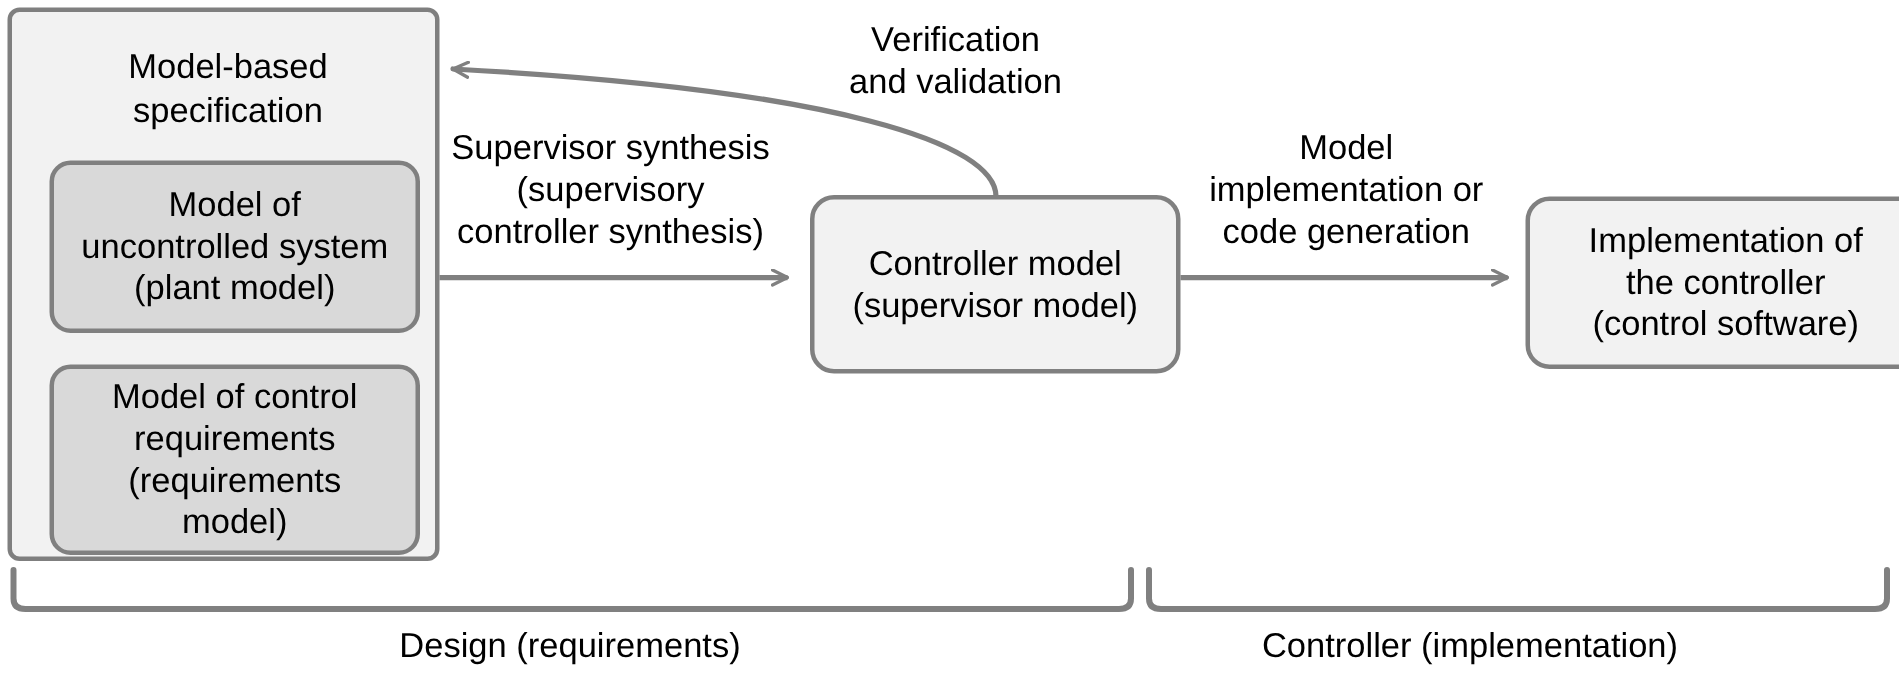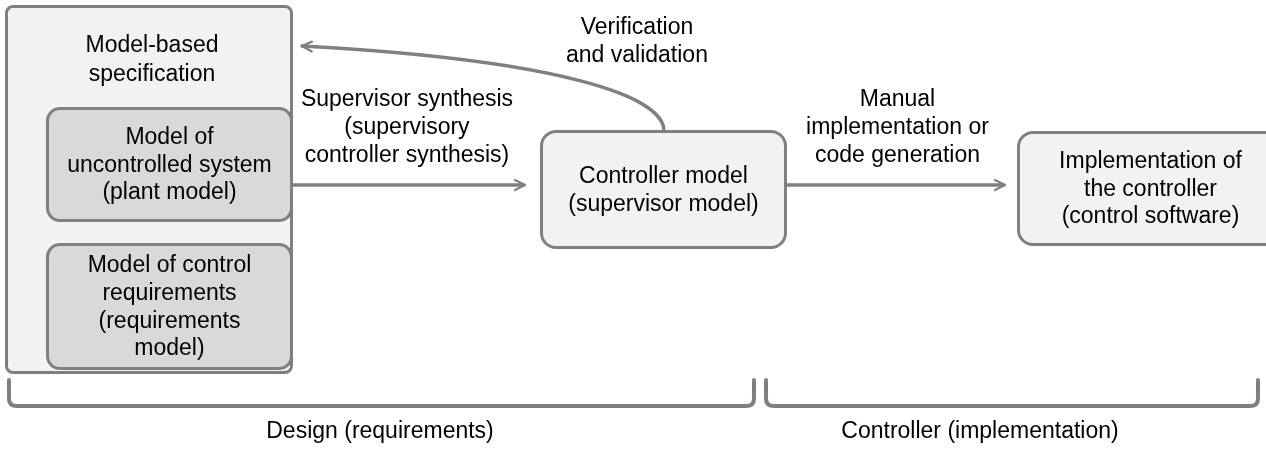--- a/index.html
+++ b/index.html
@@ -51,21 +51,20 @@
     text-align: center;
     font-size: 23px;
     line-height: 1.25;
     color: #000;
   }
   .inner-box {
     background: #d9d9d9;
     border: 3px solid #808080;
     border-radius: 14px;
     font-size: 23px;
-    margin-left: 13px;
   }
   .inner-1 {
     left: 25px;
     top: 99px;
     width: 247px;
     height: 115px;
   }
   .inner-2 {
     left: 25px;
     top: 235px;
@@ -183,20 +182,20 @@
 
   <div class="box proc-box impl-box" style="white-space: pre-line;">Implementation of
 the controller
 (control software)</div>
 
   <div class="edge-label lbl-synthesis" style="white-space: pre-line;">Supervisor synthesis
 (supervisory
 controller synthesis)</div>
   <div class="edge-label lbl-verification" style="white-space: pre-line;">Verification
 and validation</div>
-  <div class="edge-label lbl-manual" style="white-space: pre-line;">Manual
+  <div class="edge-label lbl-manual" style="white-space: pre-line;">Model
 implementation or
 code generation</div>
 
   <div class="phase-label lbl-design">Design (requirements)</div>
   <div class="phase-label lbl-realization">Controller (implementation)</div>
 
 </div>
 
 </body></html>

